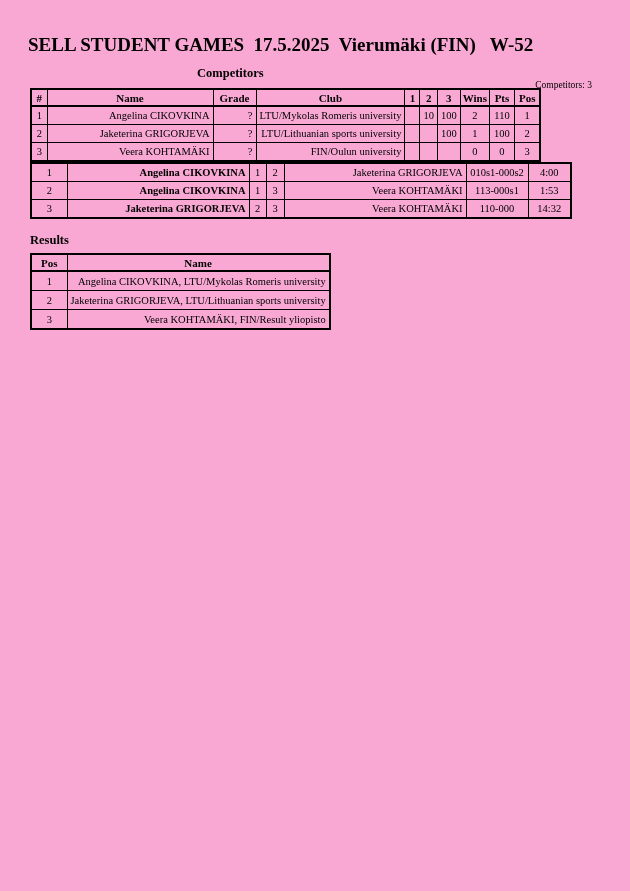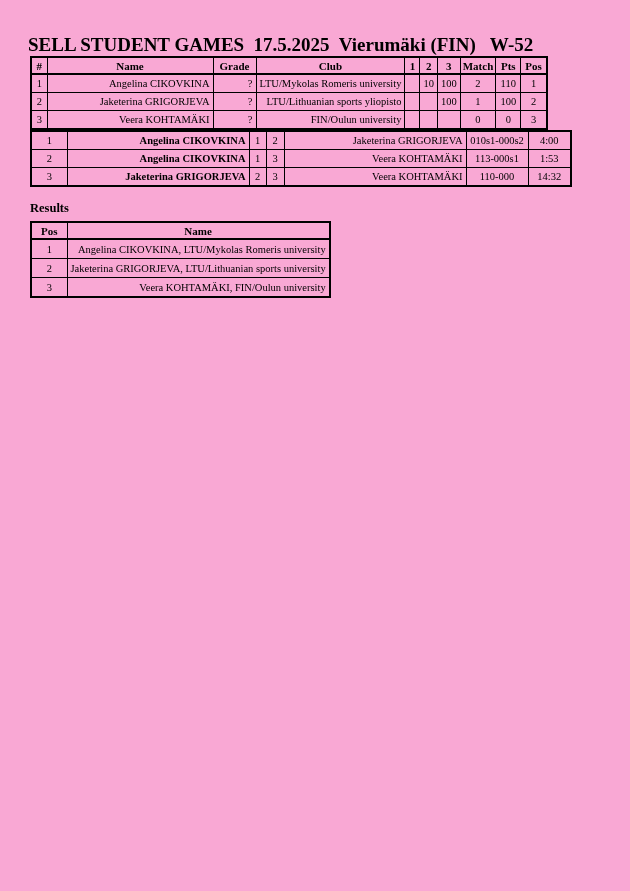--- a/index.html
+++ b/index.html
@@ -38,20 +38,24 @@
   .results-title { width: 292px; margin: 14px 0 5px 30px; }
   .results-tbl td { height: 18px; }
 </style>
 </head>
 <body>
 
 <div class="page">
 
   <h1 class="title">SELL STUDENT GAMES  17.5.2025  Vierumäki (FIN)   W-52</h1>
 
+  <div class="head-row">
+    <div class="comp-title section-title">Competitors</div>
+    <div class="comp-count">Competitors: 3</div>
+  </div>
 
   <table class="tbl">
     <colgroup>
       <col style="width:16px">
         <col style="width:166px">
         <col style="width:43px">
         <col style="width:130px">
       <col style="width:15px">
         <col style="width:17px">
         <col style="width:17px">
@@ -61,41 +65,41 @@
     </colgroup>
     <tbody>
         <tr>
       <th>#</th>
       <th>Name</th>
       <th>Grade</th>
       <th>Club</th>
       <th>1</th>
       <th>2</th>
       <th>3</th>
-      <th>Match</th>
+      <th>Wins</th>
       <th>Pts</th>
       <th>Pos</th>
     </tr>
     <tr>
       <td class="center">1</td>
       <td class="left">Angelina CIKOVKINA</td>
       <td class="left">?</td>
       <td class="left">LTU/Mykolas Romeris university</td>
       <td class="center"></td>
       <td class="center">10</td>
       <td class="center">100</td>
       <td class="center">2</td>
       <td class="center">110</td>
       <td class="center">1</td>
     </tr>
     <tr>
       <td class="center">2</td>
       <td class="left">Jaketerina GRIGORJEVA</td>
       <td class="left">?</td>
-      <td class="left">LTU/Lithuanian sports yliopisto</td>
+      <td class="left">LTU/Lithuanian sports university</td>
       <td class="center"></td>
       <td class="center"></td>
       <td class="center">100</td>
       <td class="center">1</td>
       <td class="center">100</td>
       <td class="center">2</td>
     </tr>
     <tr>
       <td class="center">3</td>
       <td class="left">Veera KOHTAMÄKI</td>
@@ -168,18 +172,18 @@
     <tr>
       <td class="center">1</td>
       <td class="left">Angelina CIKOVKINA, LTU/Mykolas Romeris university</td>
     </tr>
     <tr>
       <td class="center">2</td>
       <td class="left">Jaketerina GRIGORJEVA, LTU/Lithuanian sports university</td>
     </tr>
     <tr>
       <td class="center">3</td>
-      <td class="left">Veera KOHTAMÄKI, FIN/Oulun university</td>
+      <td class="left">Veera KOHTAMÄKI, FIN/Result yliopisto</td>
     </tr>
   </tbody>
     </table>
 
 </div>
 
 </body></html>

